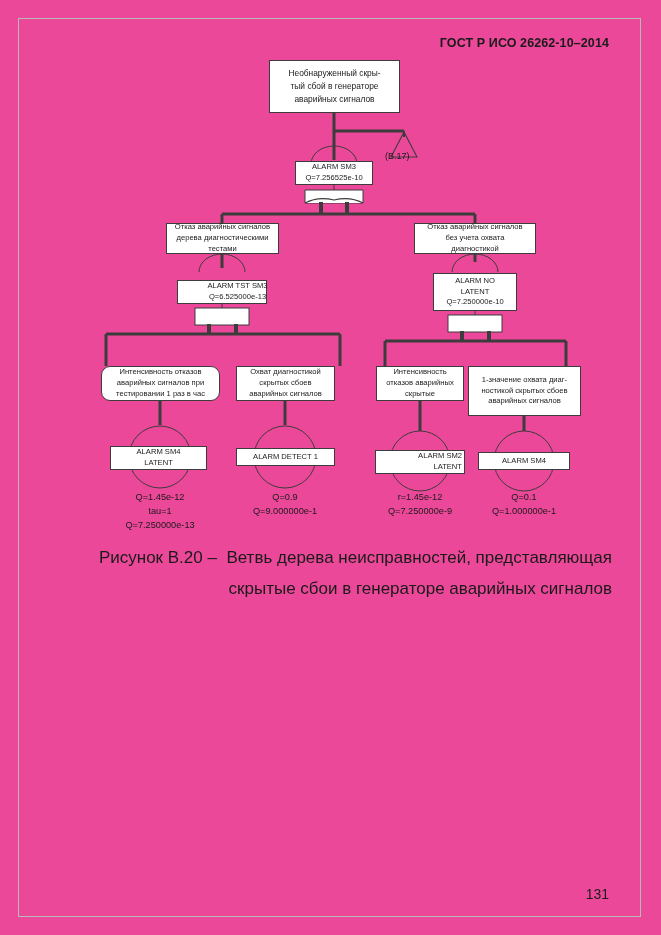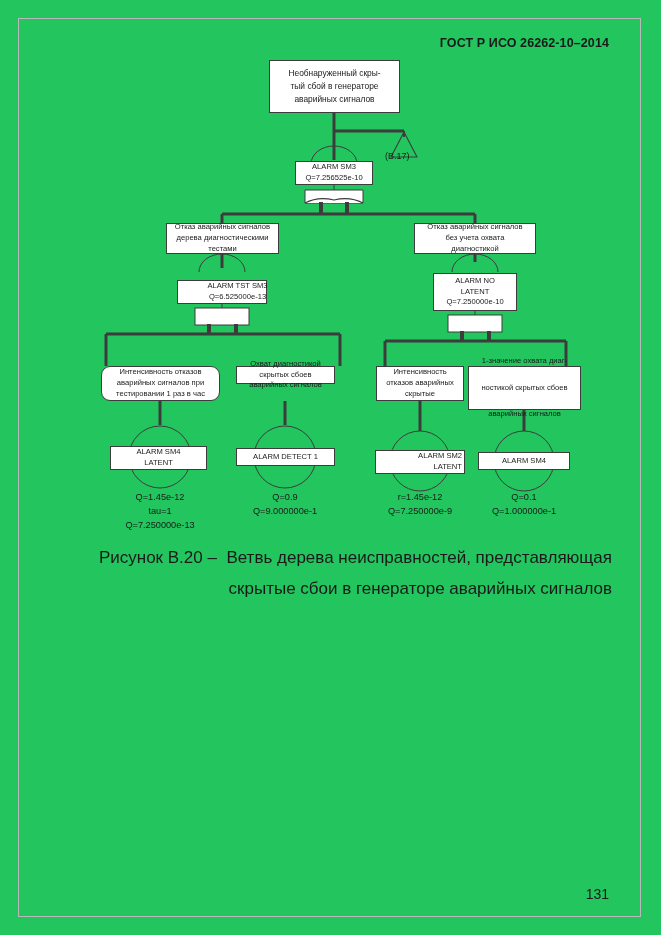--- a/index.html
+++ b/index.html
@@ -8,21 +8,21 @@
     background: #ffffff;
   }
   body {
     font-family: "Liberation Sans", sans-serif;
     color: #1a1a1a;
   }
   #page {
     position: relative;
     width: 661px;
     height: 935px;
-    background: #22c55e;
+    background: #ec4899;
     overflow: hidden;
   }
   
   #page-frame {
     position: absolute;
     left: 18px;
     top: 18px;
     width: 623px;
     height: 899px;
     border: 1px solid #b9b9b9;
@@ -204,33 +204,33 @@
     <span class="ln">LATENT</span>
     <span class="ln">Q=7.250000e-10</span>
   </div>
 
   <div class="node-box" style="left:101px; top:366px; width:119px; height:35px;border-radius:9px;">
     <span class="ln">Интенсивность отказов</span>
     <span class="ln">аварийных сигналов при</span>
     <span class="ln">тестировании 1 раз в час</span>
   </div>
 
-  <div class="node-box" style="left:236px; top:366px; width:99px; height:18px;">
+  <div class="node-box" style="left:236px; top:366px; width:99px; height:35px;">
     <span class="ln">Охват диагностикой</span>
     <span class="ln">скрытых сбоев</span>
     <span class="ln">аварийных сигналов</span>
   </div>
 
   <div class="node-box" style="left:376px; top:366px; width:88px; height:35px;">
     <span class="ln">Интенсивность</span>
     <span class="ln">отказов аварийных</span>
     <span class="ln">скрытые</span>
   </div>
 
-  <div class="node-box" style="left:468px; top:366px; width:113px; height:44px;gap:16px;">
+  <div class="node-box" style="left:468px; top:366px; width:113px; height:50px;">
     <span class="ln">1-значение охвата диаг-</span>
     <span class="ln">ностикой  скрытых сбоев</span>
     <span class="ln">аварийных сигналов</span>
   </div>
 
   <div class="node-box" style="left:110px; top:446px; width:97px; height:24px;">
     <span class="ln">ALARM SM4</span>
     <span class="ln">LATENT</span>
   </div>
 

